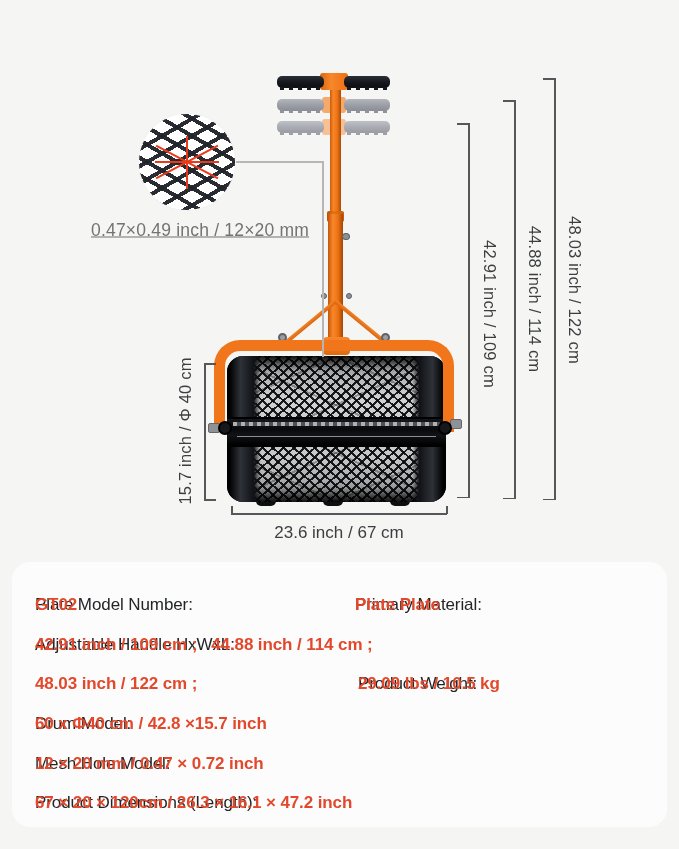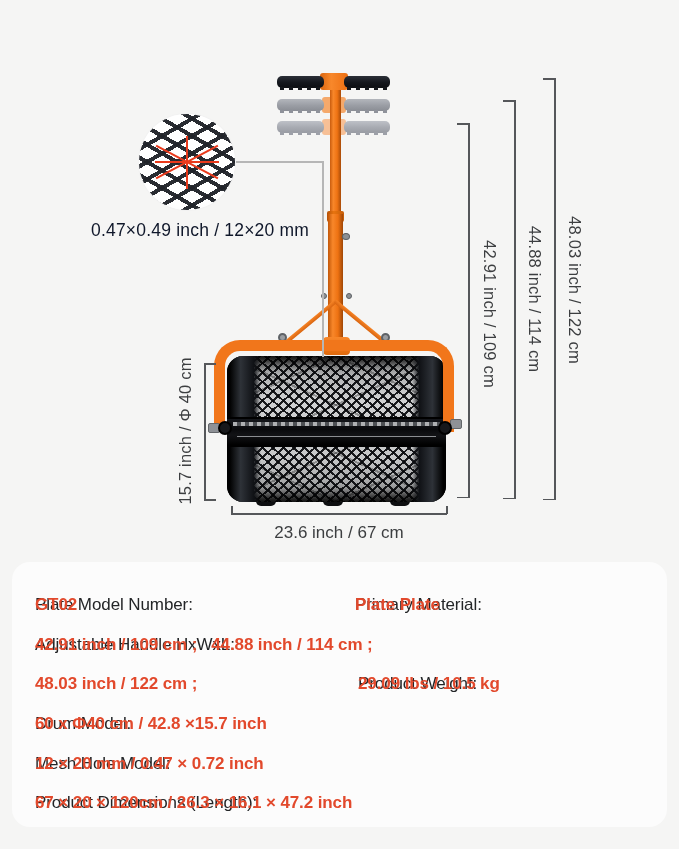--- a/index.html
+++ b/index.html
@@ -15,21 +15,21 @@
       repeating-linear-gradient(30deg, rgba(32,35,41,.96) 0 4px, transparent 4px 15px),
       repeating-linear-gradient(150deg, rgba(32,35,41,.96) 0 4px, transparent 4px 15px),
       radial-gradient(circle at 50% 45%, #ffffff 55%, #ededed 100%);}
   .marker{background:#E93A1C;}
   .marker-h{left:155px;top:161px;width:64px;height:2px;}
   .marker-v{left:186px;top:136px;width:2px;height:53px;}
   .marker-d{left:152px;top:161px;width:70px;height:2px;transform-origin:center;}
   .marker-d1{transform:rotate(28deg);}
   .marker-d2{transform:rotate(-28deg);}
   .mesh-label{left:200px;top:230px;transform:translate(-50%,-50%);white-space:nowrap;
-    font-size:17.5px;color:#0f172a;letter-spacing:.2px;}
+    font-size:17.5px;color:#737373;letter-spacing:.2px;text-decoration:underline;}
 
   
   .leader{background:#B6B6B6;}
   .leader-h{left:236px;top:161px;width:87px;height:1.5px;}
   .leader-v{left:322px;top:161px;width:1.5px;height:196px;}
 
   
   .grip{height:12px;border-radius:5px;}
   .grip::after{content:"";position:absolute;left:3px;right:3px;bottom:-2px;height:3px;
     background:repeating-linear-gradient(90deg, var(--tooth) 0 4px, transparent 4px 9px);}

